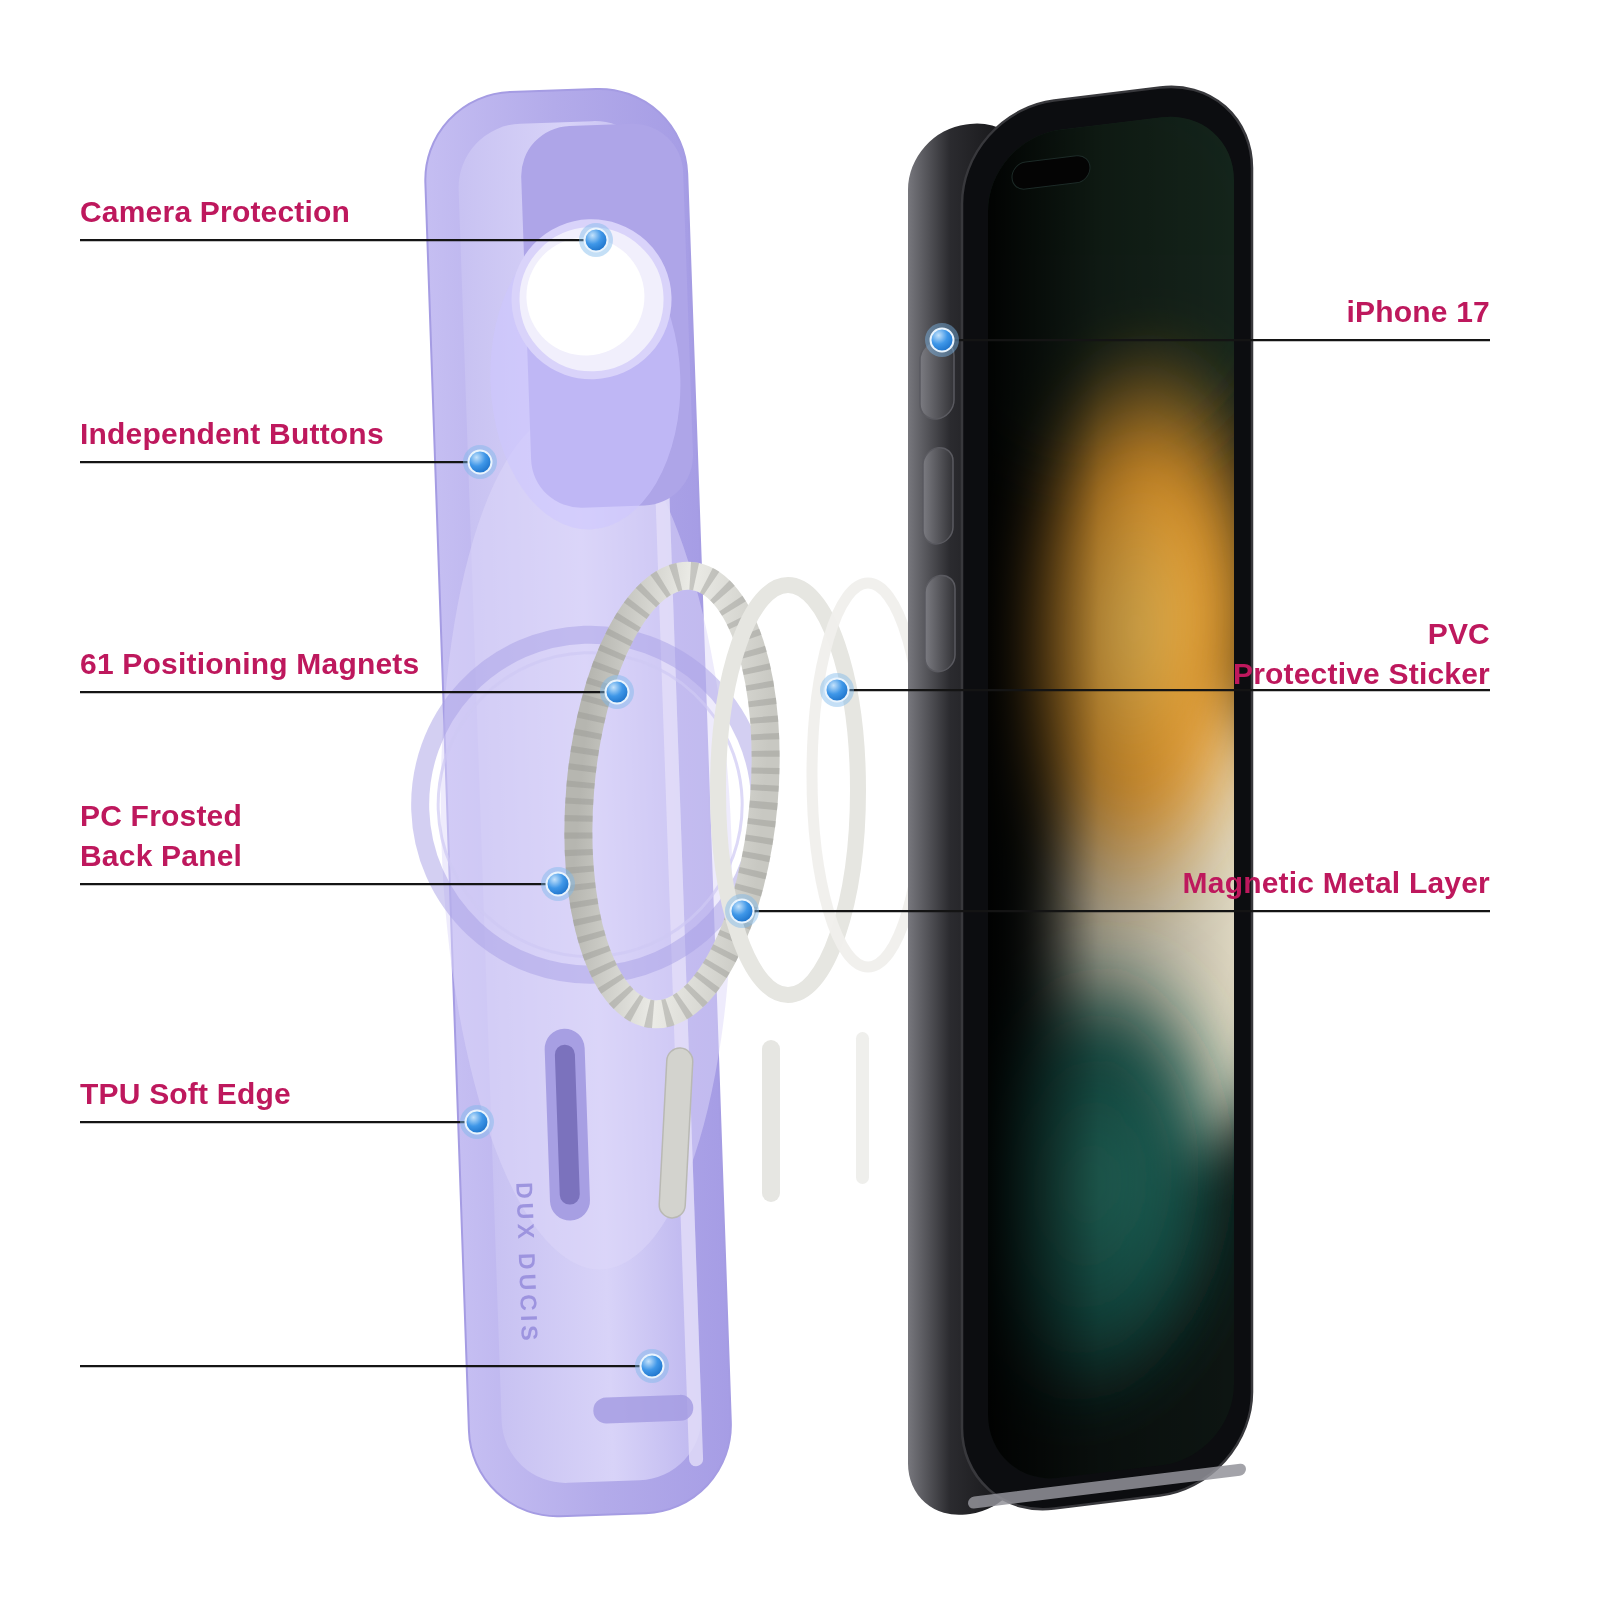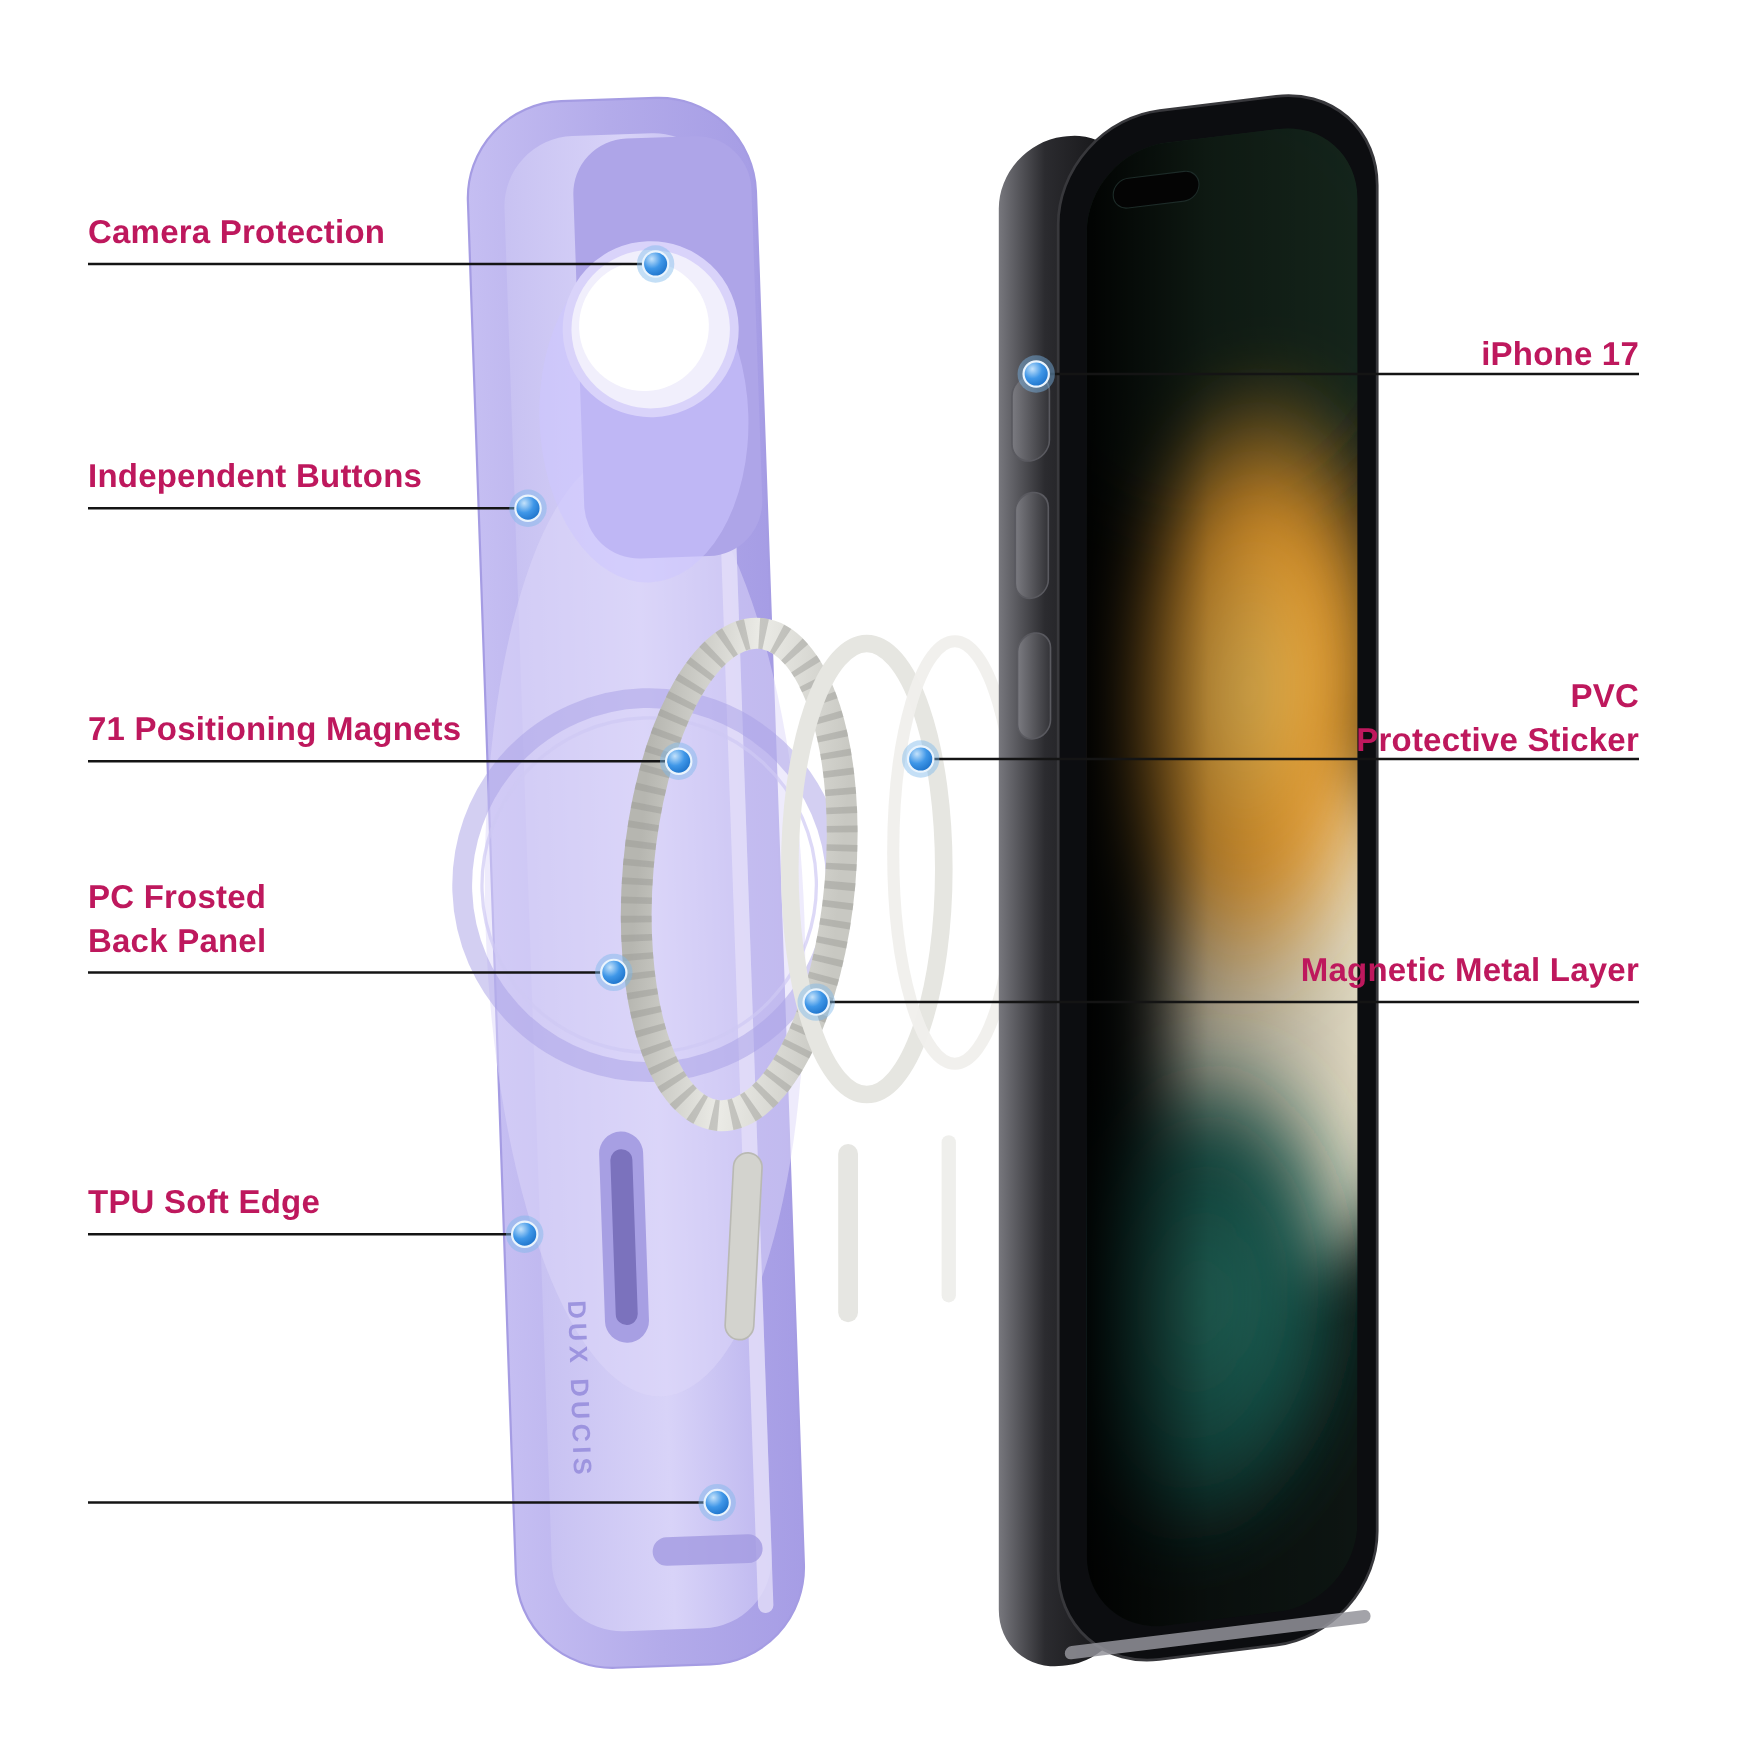--- a/index.html
+++ b/index.html
@@ -195,34 +195,34 @@
 
   <div class="callout left" style="left:80px; top:192px;">
     <span>Camera Protection</span>
   </div>
 
   <div class="callout left" style="left:80px; top:414px;">
     <span>Independent Buttons</span>
   </div>
 
   <div class="callout left" style="left:80px; top:644px;">
-    <span>71 Positioning Magnets</span>
+    <span>61 Positioning Magnets</span>
   </div>
 
   <div class="callout left" style="left:80px; top:796px;">
     <span>PC Frosted</span>
     <span>Back Panel</span>
   </div>
 
   <div class="callout left" style="left:80px; top:1074px;">
     <span>TPU Soft Edge</span>
   </div>
 
 
-  <div class="callout right" style="right:110px; top:303px;">
+  <div class="callout right" style="right:110px; top:292px;">
     <span>iPhone 17</span>
   </div>
 
   <div class="callout right" style="right:110px; top:614px;">
     <span>PVC</span>
     <span>Protective Sticker</span>
   </div>
 
   <div class="callout right" style="right:110px; top:863px;margin-left:36px;">
     <span>Magnetic Metal Layer</span>

